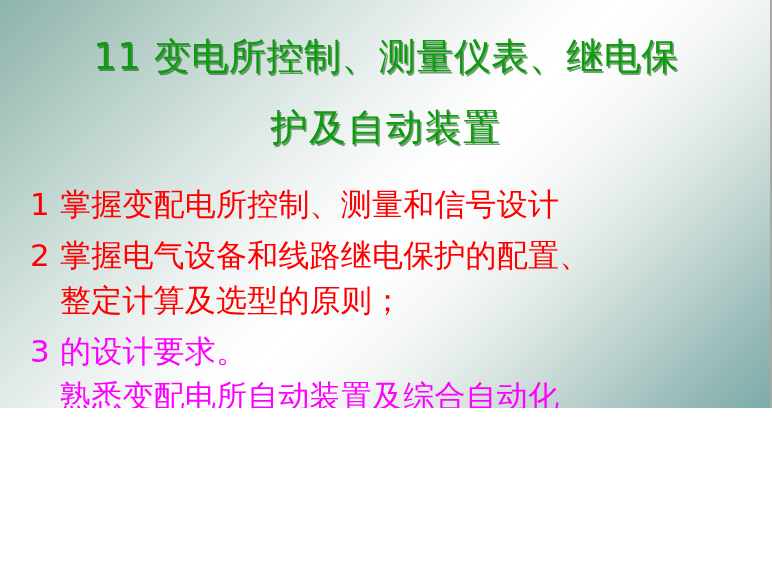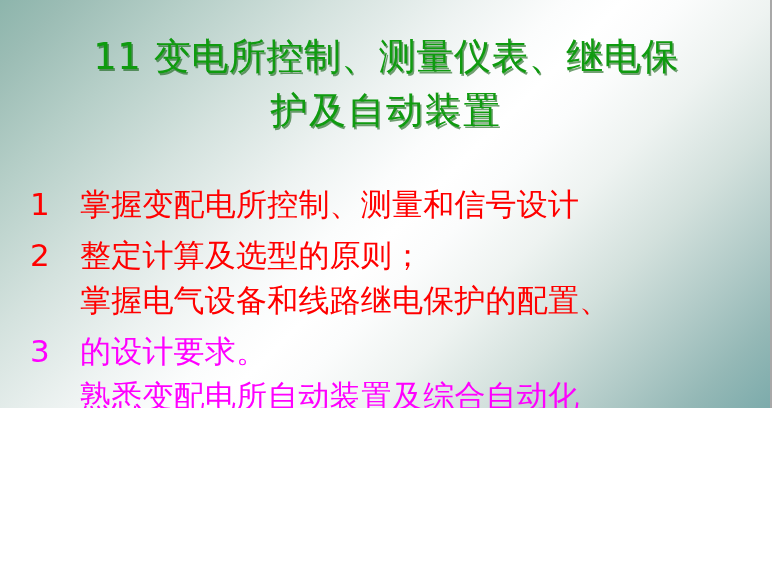--- a/index.html
+++ b/index.html
@@ -49,20 +49,21 @@
     font-size: 37px;
     line-height: 54px;
     font-weight: 400;
     color: #0f9b0f;
     letter-spacing: 0.5px;
     text-shadow: 1.5px 1.5px 0 rgba(0, 85, 0, 0.55);
     white-space: nowrap;
   }
   .title-line.line2 {
     letter-spacing: 1.5px;
+    margin-top: 17px;
   }
 
   
   .body-block {
     position: absolute;
     left: 30px;
     top: 182px;
     width: 720px;
   }
   .bullet-item {
@@ -80,21 +81,20 @@
   }
   .bullet-text {
     flex: 1 1 auto;
     font-size: 31px;
     line-height: 45px;
     letter-spacing: 0.2px;
   }
   .bullet-text .seg {
     display: block;
     white-space: nowrap;
-    margin-left: 20px;
   }
 
   
   .c-red    { color: #ff0000; }
   .c-magenta{ color: #ff00ff; }
 </style>
 </head>
 <body>
 
 <div class="slide">
@@ -109,22 +109,22 @@
     <div class="bullet-item">
       <span class="bullet-num c-red">1</span>
       <span class="bullet-text c-red">
         <span class="seg">掌握变配电所控制、测量和信号设计</span>
       </span>
     </div>
 
     <div class="bullet-item">
       <span class="bullet-num c-red">2</span>
       <span class="bullet-text c-red">
+        <span class="seg">掌握电气设备和线路继电保护的配置、</span>
         <span class="seg">整定计算及选型的原则；</span>
-        <span class="seg">掌握电气设备和线路继电保护的配置、</span>
       </span>
     </div>
 
     <div class="bullet-item">
       <span class="bullet-num c-magenta">3</span>
       <span class="bullet-text c-magenta">
         <span class="seg">的设计要求。</span>
         <span class="seg">熟悉变配电所自动装置及综合自动化</span>
       </span>
     </div>

